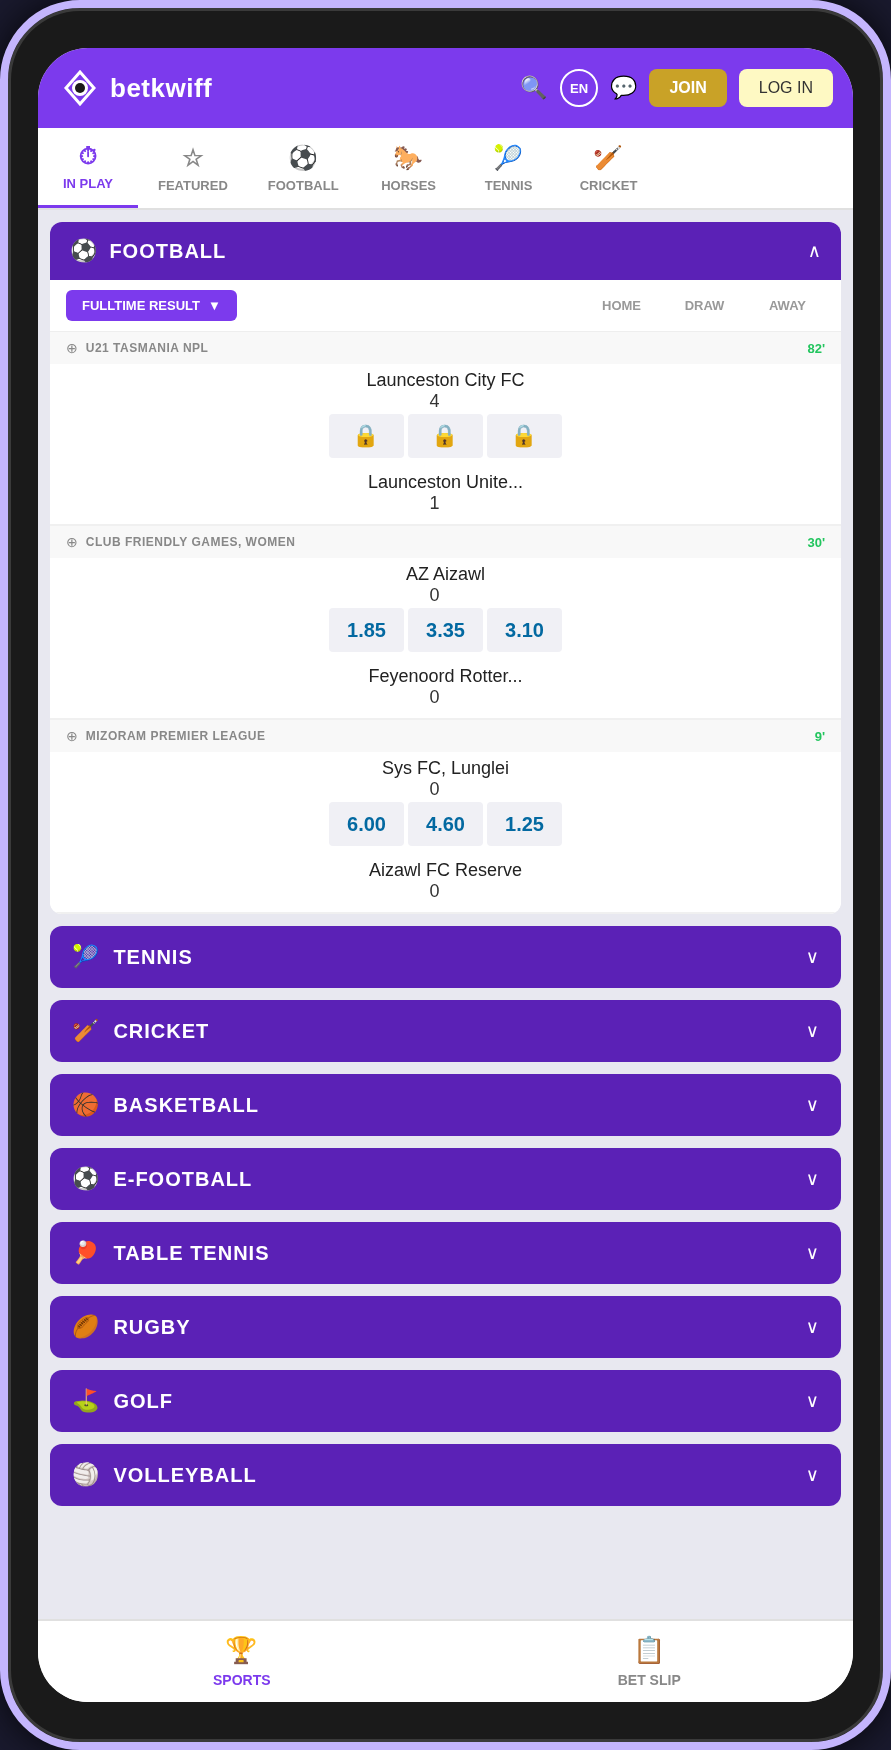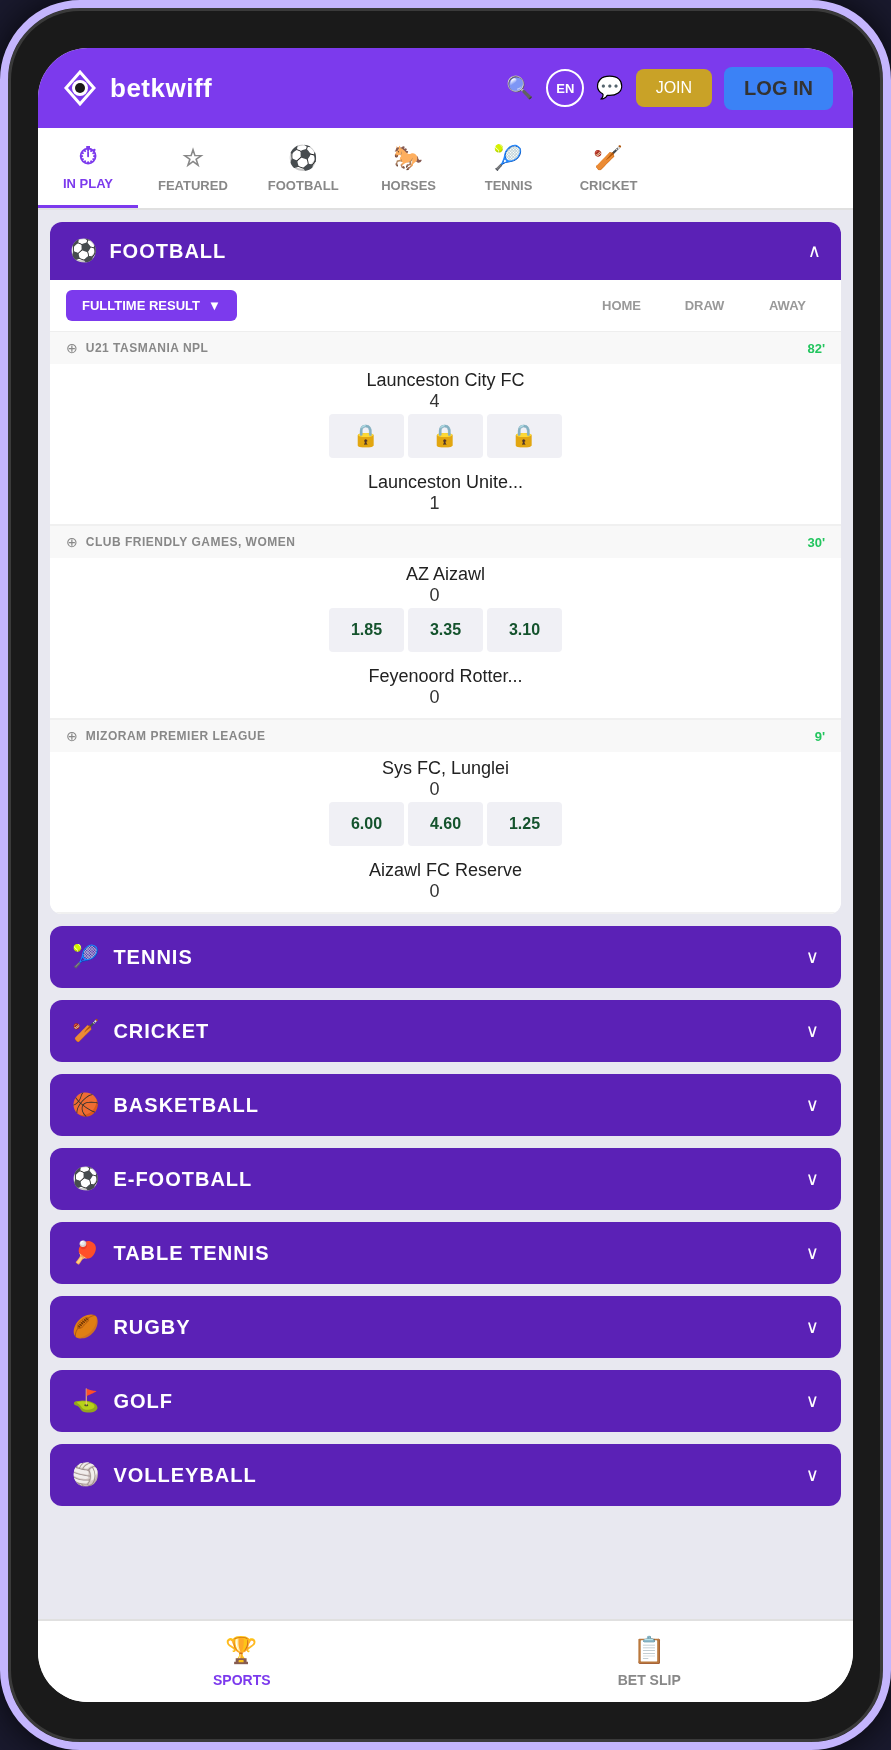--- a/index.html
+++ b/index.html
@@ -76,31 +76,31 @@
       font-size: 13px;
       font-weight: bold;
     }
     .btn-join {
       background: #c9a227;
       color: white;
       border: none;
       border-radius: 8px;
       padding: 10px 20px;
       font-size: 16px;
-      font-weight: normal;
+      font-weight: bold;
       cursor: pointer;
     }
     .btn-login {
-      background: #3b82f6;
+      background: #fef9c3;
       color: #333;
       border: none;
       border-radius: 8px;
       padding: 10px 20px;
-      font-size: 20px;
-      font-weight: bold;
+      font-size: 16px;
+      font-weight: normal;
       cursor: pointer;
     }
     
     .nav-tabs {
       background: white;
       display: flex;
       align-items: center;
       border-bottom: 2px solid #e0e0e0;
       flex-shrink: 0;
       overflow-x: auto;
@@ -252,23 +252,23 @@
     }
     .odds-cell {
       width: 75px;
       height: 44px;
       display: flex;
       align-items: center;
       justify-content: center;
       background: #f0f0f5;
       margin: 2px;
       border-radius: 4px;
-      font-size: 16px;
+      font-size: 20px;
       font-weight: 600;
-      color: #14532d;
+      color: #0369a1;
       cursor: pointer;
     }
     .odds-cell.locked {
       color: #aaa;
       font-size: 22px;
     }
     
     .sport-row {
       background: #5b21b6;
       border-radius: 12px;

